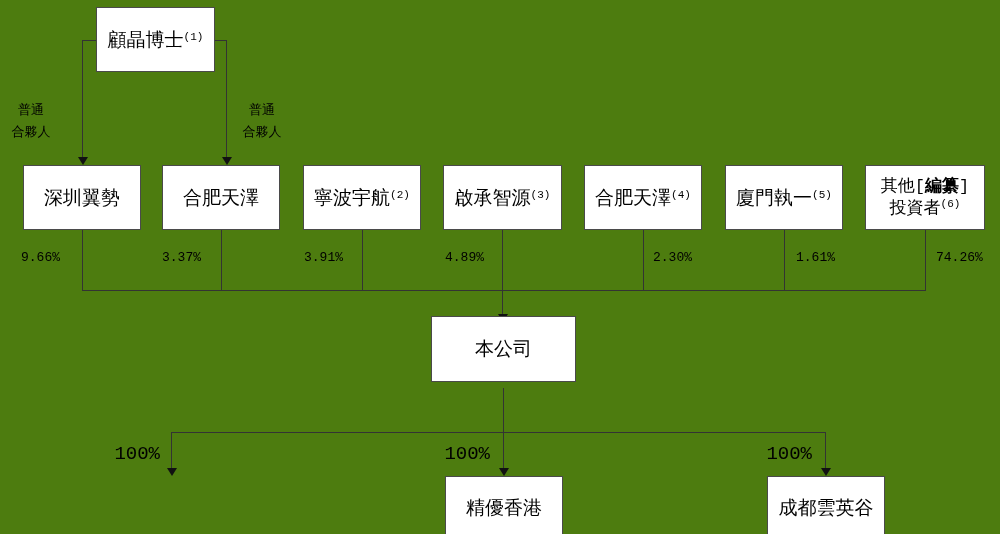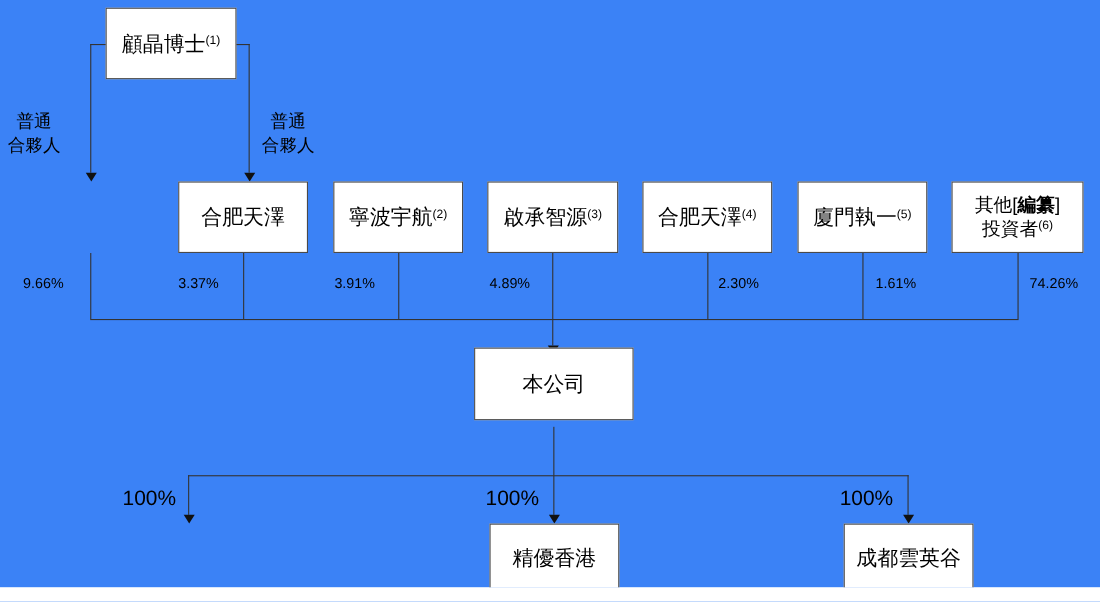--- a/index.html
+++ b/index.html
@@ -1,20 +1,20 @@
 <!DOCTYPE html>
 <html><head>
 <meta charset="utf-8">
 <style>
   html,body{margin:0;padding:0;background:#fff;}
   .canvas{
     position:relative;
     width:1000px;height:534px;
-    background:#3b82f6;
-    font-family:Liberation Sans, sans-serif;
+    background:#4d7c0f;
+    font-family:Liberation Mono, monospace;
     color:#000;
     overflow:hidden;
   }
   .box{
     position:absolute;
     border:1px solid #4a4a4a;
     background:#fff;
     display:flex;align-items:center;justify-content:center;
     text-align:center;
     font-size:19px;
@@ -47,21 +47,21 @@
     font-size:19px;
     top:443px;
     width:62px;
     text-align:right;
     white-space:nowrap;
   }
   .gp{
     position:absolute;
     top:100px;
     width:60px;
-    font-size:16px;
+    font-size:13px;
     line-height:22px;
     text-align:center;
     white-space:nowrap;
   }
   b{font-weight:bold;}
 </style>
 </head>
 <body>
 
 <div class="canvas">
@@ -80,20 +80,23 @@
 
   <div class="gp" style="left:1px">
     <div>普通</div>
     <div>合夥人</div>
   </div>
   <div class="gp" style="left:232px">
     <div>普通</div>
     <div>合夥人</div>
   </div>
 
+  <div class="box" style="left:23px;top:165px;width:118px;height:65px">
+    <span><span>深圳翼勢</span><sup></sup></span>
+  </div>
   <div class="box" style="left:162px;top:165px;width:118px;height:65px">
     <span><span>合肥天澤</span><sup></sup></span>
   </div>
   <div class="box" style="left:303px;top:165px;width:118px;height:65px">
     <span><span>寧波宇航</span><sup>(2)</sup></span>
   </div>
   <div class="box" style="left:443px;top:165px;width:119px;height:65px">
     <span><span>啟承智源</span><sup>(3)</sup></span>
   </div>
   <div class="box" style="left:584px;top:165px;width:118px;height:65px">

